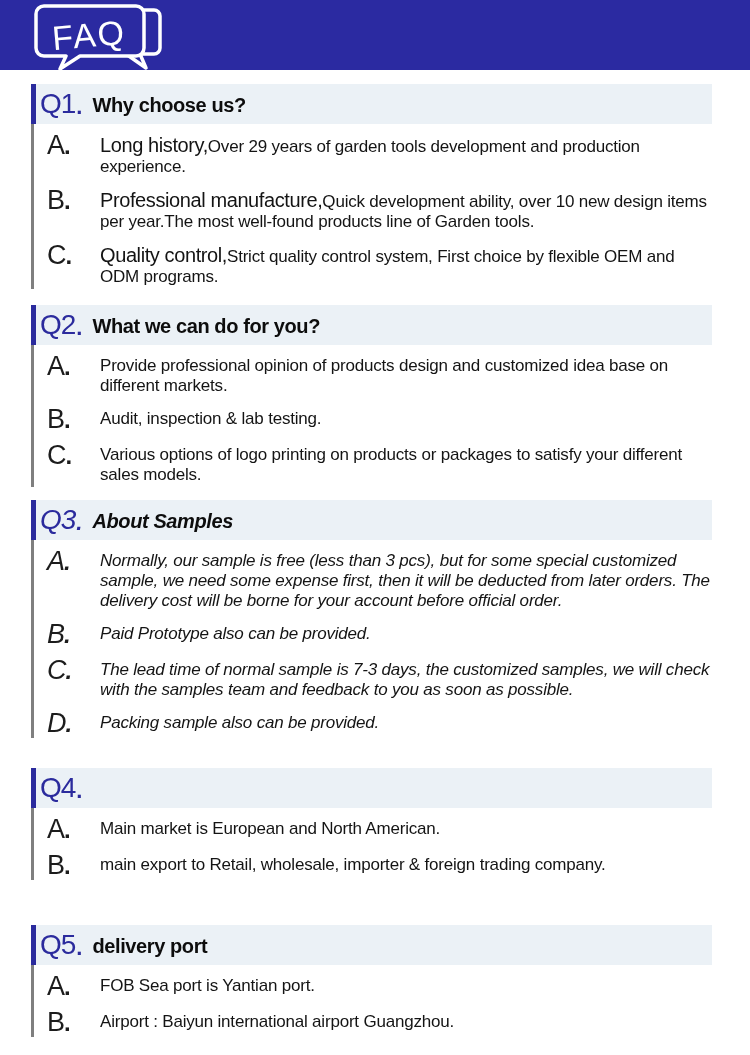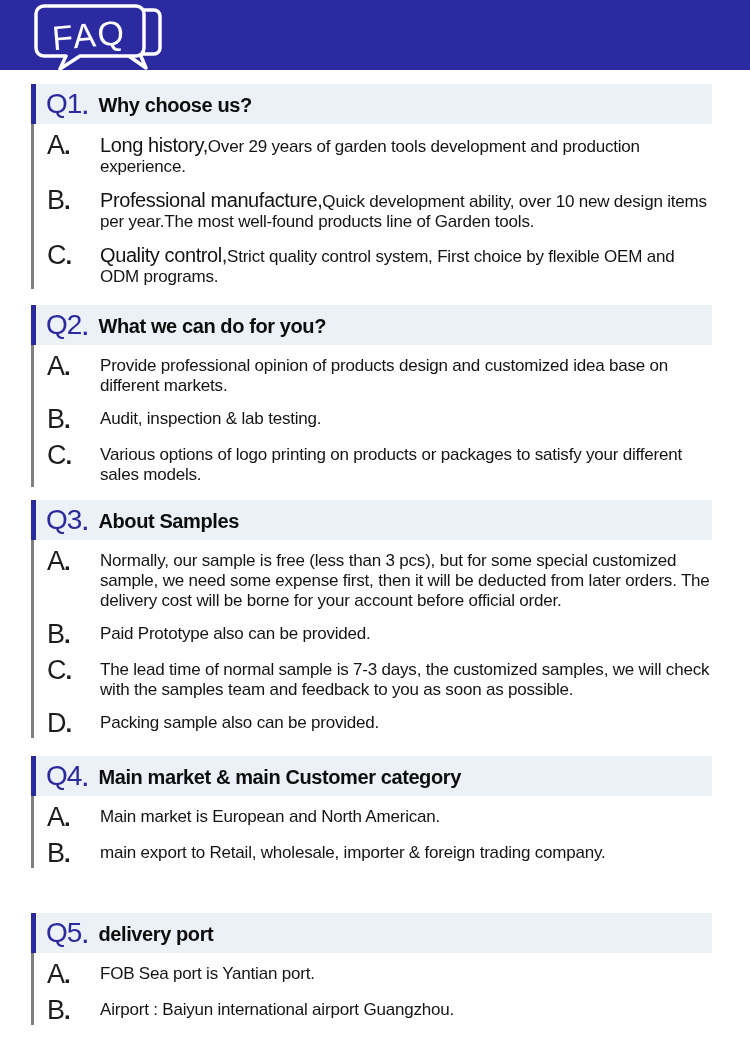--- a/index.html
+++ b/index.html
@@ -42,21 +42,21 @@
   .speed-lines i:nth-child(2){ width:70px; }
 
   
   .content { padding:0 38px 0 31px; }
   .section { }
   .qband {
     background:#ebf1f6;
     border-left:5px solid #2b2b9d;
     height:40px;
     display:flex; align-items:center;
-    padding-left:10px;
+    padding-left:4px;
   }
   .qnum { color:#2b2b9d; font-size:28px; font-weight:400; letter-spacing:-1px; }
   .qdot { color:#2b2b9d; font-size:22px; font-weight:900; margin:6px 2px 0 1px; }
   .qtitle { font-size:20px; font-weight:700; color:#0d0d0d; letter-spacing:-0.4px; margin-left:8px; margin-top:2px; }
 
   .items { border-left:3px solid #7f7f7f; padding:9px 0 2px 0; }
   .item { display:flex; margin-bottom:11px; }
   .item:last-child { margin-bottom:0; }
   .letter-cell {
     width:66px; flex:0 0 66px;
@@ -66,21 +66,21 @@
   }
   .letter-cell .ldot { font-weight:900; font-size:24px; }
   .item-text {
     flex:1; font-size:17px; line-height:20px; color:#141414;
     letter-spacing:-0.2px; padding-top:2px;
   }
   .item-text .lead { font-weight:400; font-size:20px; letter-spacing:-0.4px; }
 
   .s-q1 { margin-top:14px; margin-bottom:16px; }
   .s-q2 { margin-bottom:13px; }
-  .s-q3 { margin-bottom:18px; }
+  .s-q3 { margin-bottom:30px;font-style:italic; }
   .s-q4 { margin-bottom:45px; }
   .s-q5 { margin-bottom:0; }
 </style>
 </head>
 <body>
 
 <div class="topbar">
   <div class="logo-wrap">
     <div class="bubble-box">
       <svg width="150" height="66" viewBox="0 0 150 66" fill="none">
@@ -163,21 +163,20 @@
         <div class="letter-cell"><span>D</span><span class="ldot">.</span></div>
         <div class="item-text"><span>Packing sample also can be provided.</span></div>
       </div>
     </div>
   </div>
 
   <div class="section s-q4">
     <div class="qband">
       <span class="qnum">Q4</span>
         <span class="qdot">.</span>
-      <span class="qtitle">Main market &amp; main Customer category</span>
     </div>
     <div class="items">
       <div class="item">
         <div class="letter-cell"><span>A</span><span class="ldot">.</span></div>
         <div class="item-text"><span>Main market is European and North American.</span></div>
       </div>
       <div class="item">
         <div class="letter-cell"><span>B</span><span class="ldot">.</span></div>
         <div class="item-text"><span>main export to Retail, wholesale, importer &amp; foreign trading company.</span></div>
       </div>

